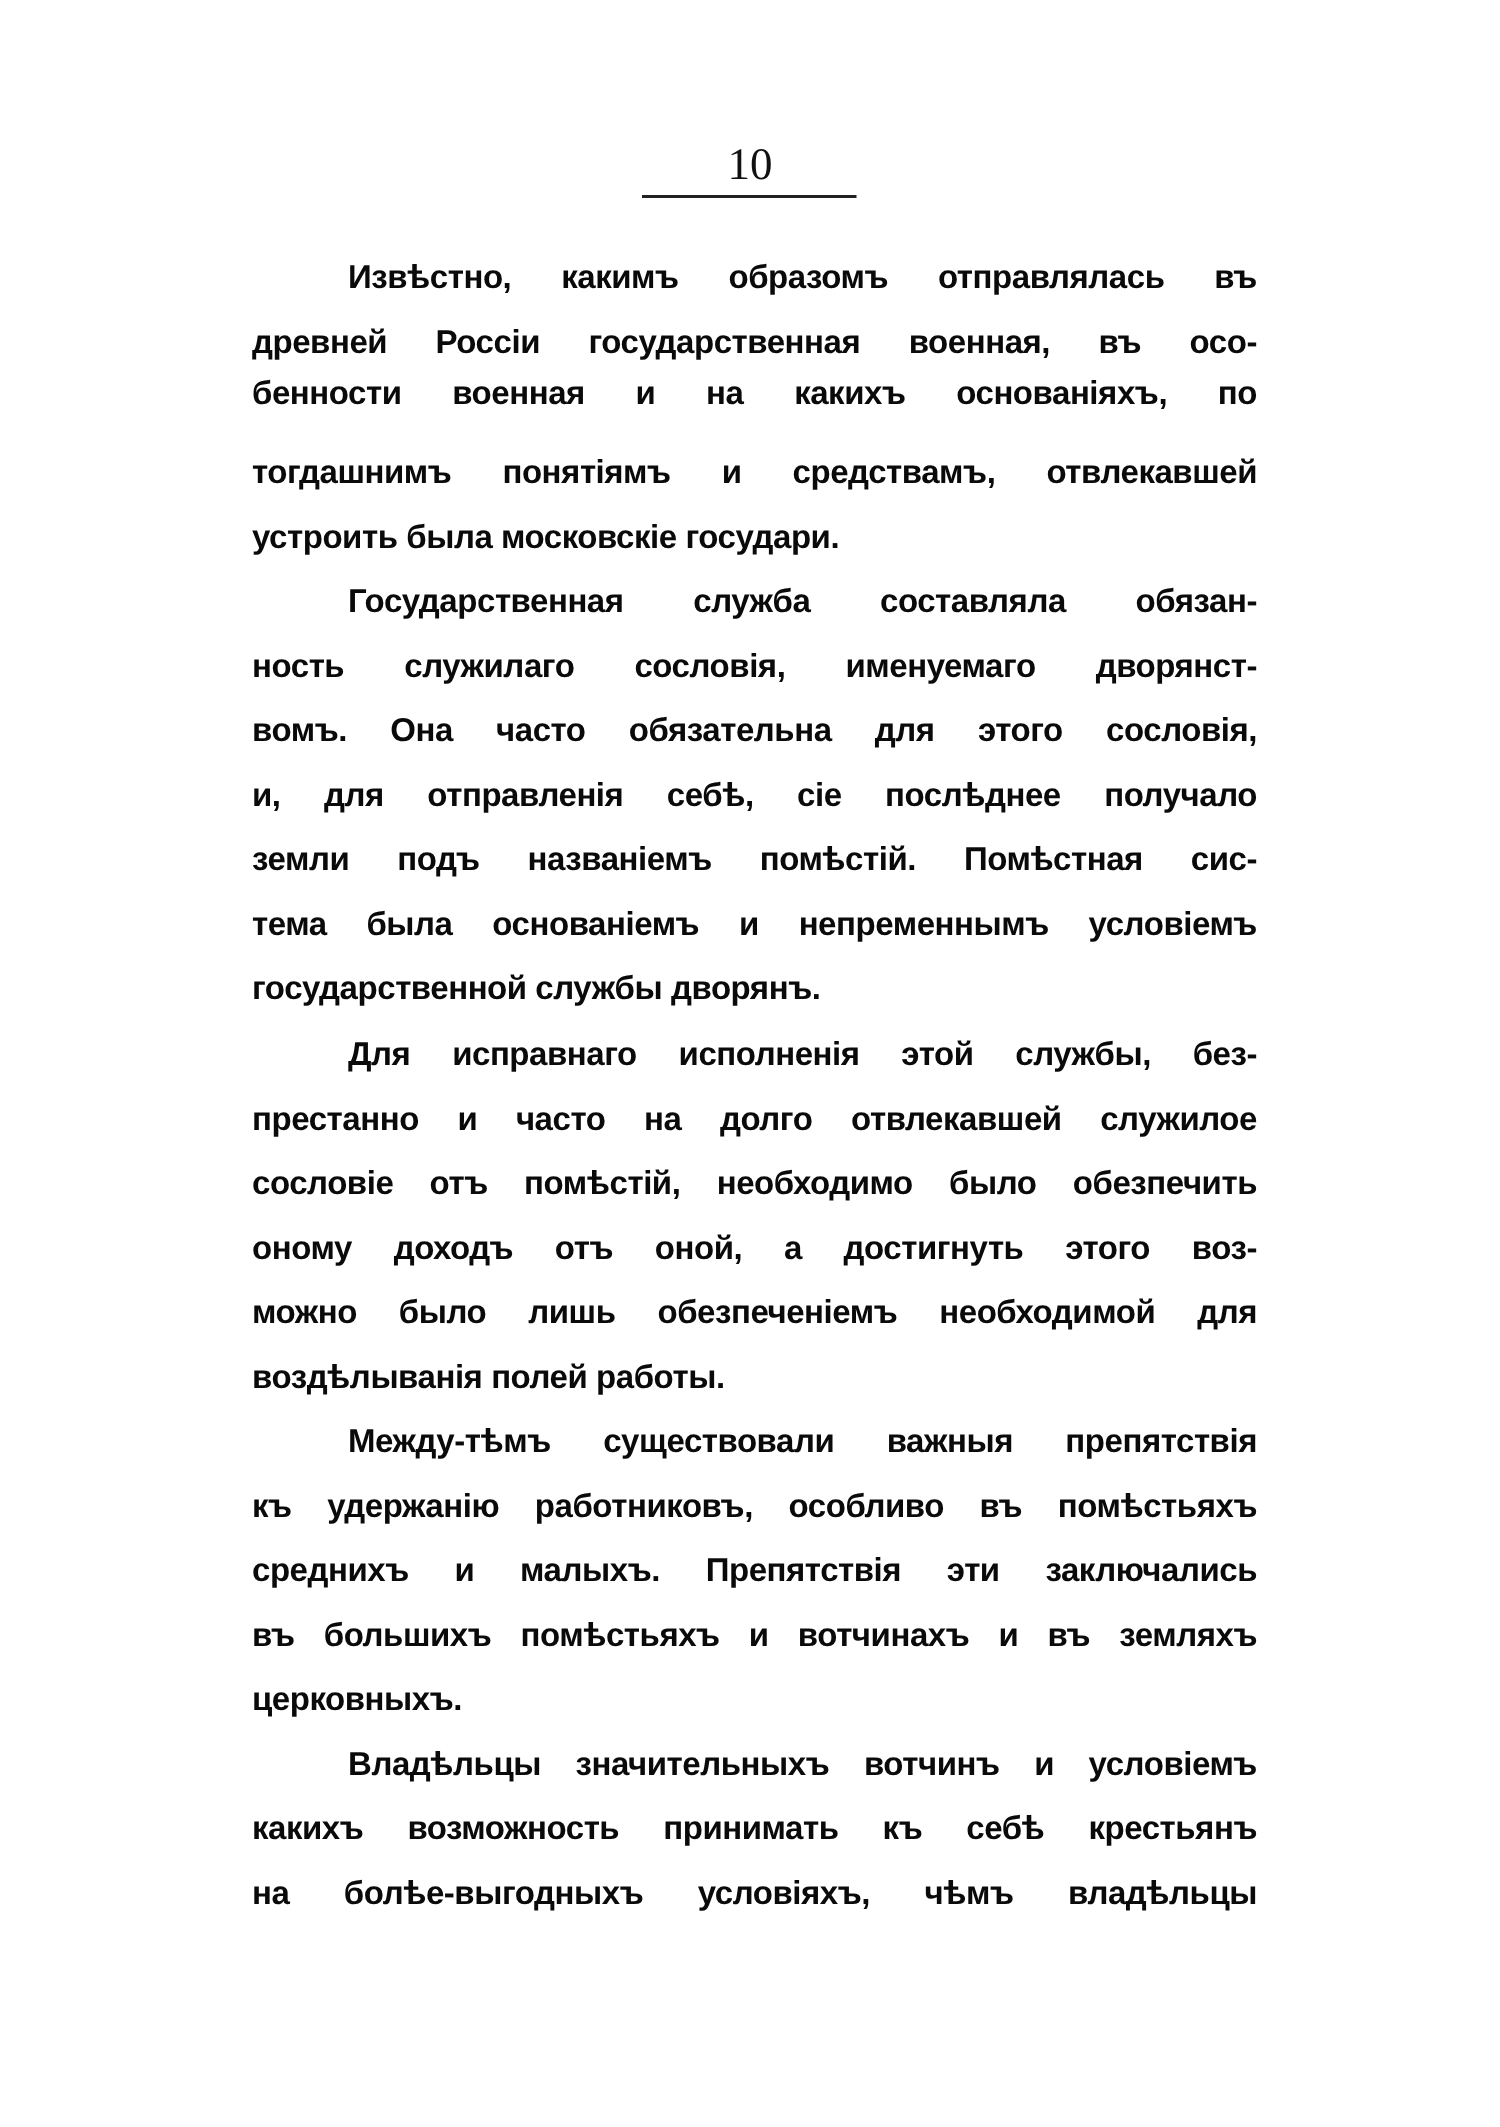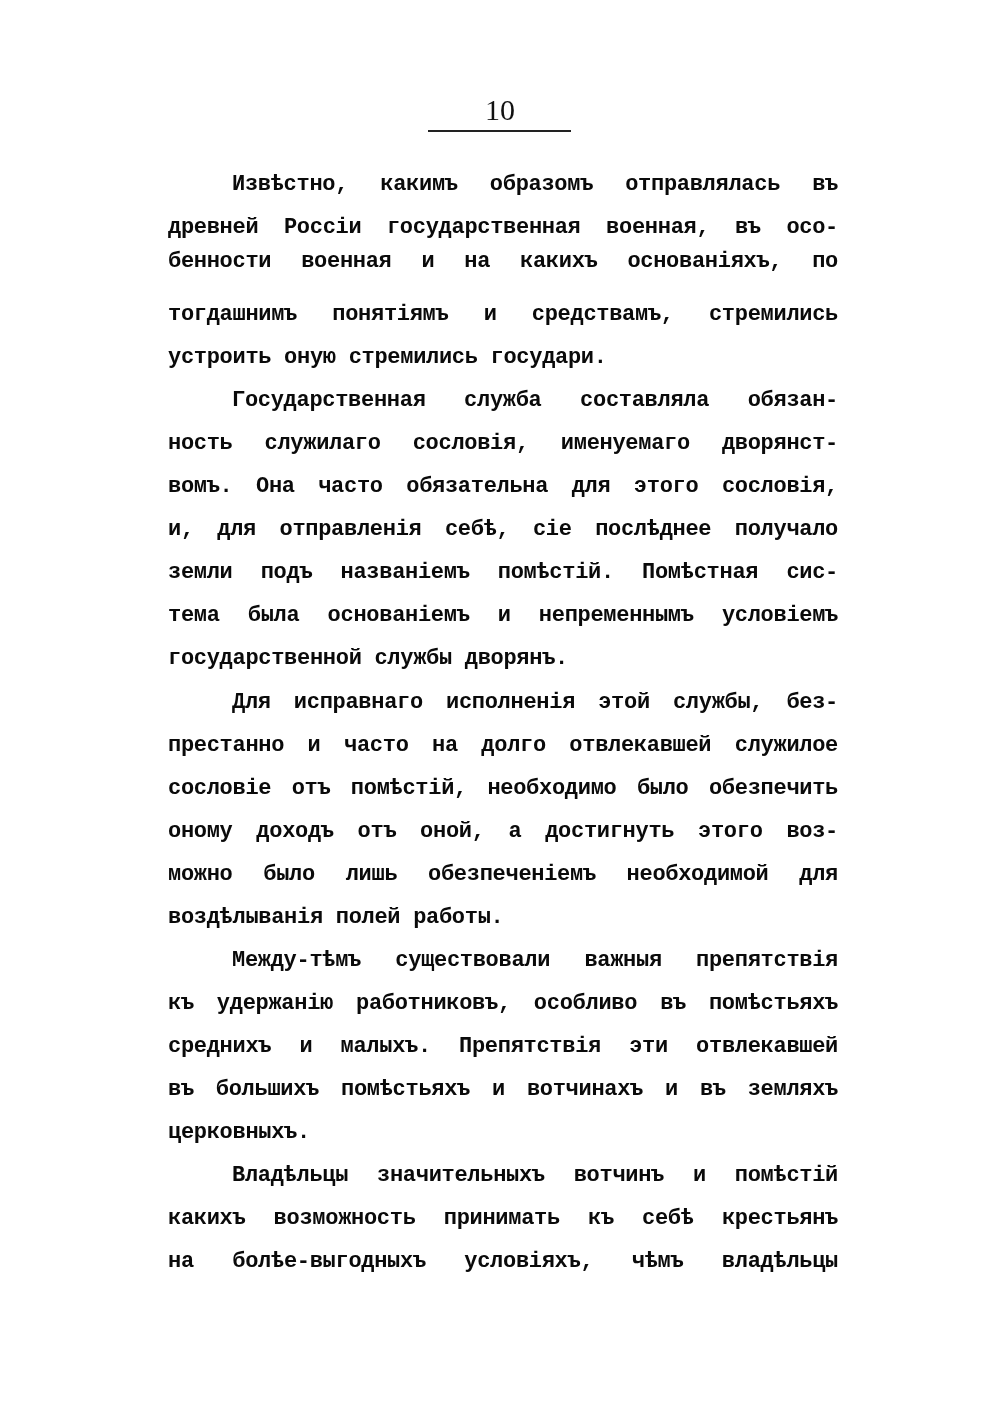--- a/index.html
+++ b/index.html
@@ -9,41 +9,41 @@
       position: absolute; left: 0; width: 1000px; top: 92px;
       text-align: center; font-family: "Liberation Serif", serif;
       font-size: 30px; color: #111; line-height: 36px;
     }
     .rule {
       position: absolute; left: 428px; top: 130px; width: 143px; height: 2px;
       background: #222;
     }
     .line {
       position: absolute; left: 168px; width: 670px;
-      font-family: Liberation Mono, monospace; font-weight: bold;
+      font-family: Liberation Sans, sans-serif; font-weight: bold;
       font-size: 22px; line-height: 30px; color: #0a0a0a;
       white-space: nowrap; text-align: justify; text-align-last: justify;
       letter-spacing: -0.3px;
     }
     .line.indent { left: 232px; width: 606px; }
     .line.last { text-align-last: left; }
   </style>
 </head>
 <body>
 
 <div class="page">
   <div class="page-number">10</div>
   <div class="rule"></div>
 
   <div>
     <div class="line indent" style="top:170px">Извѣстно, какимъ образомъ отправлялась въ</div>
     <div class="line" style="top:213px">древней Россіи государственная военная, въ осо-</div>
     <div class="line" style="top:247px">бенности военная и на какихъ основаніяхъ, по</div>
-    <div class="line" style="top:300px">тогдашнимъ понятіямъ и средствамъ, стремились</div>
-    <div class="line last" style="top:343px">устроить оную стремились государи.</div>
+    <div class="line" style="top:300px">тогдашнимъ понятіямъ и средствамъ, отвлекавшей</div>
+    <div class="line last" style="top:343px">устроить была московскіе государи.</div>
   </div>
 
   <div>
     <div class="line indent" style="top:386px">Государственная служба составляла обязан-</div>
     <div class="line" style="top:429px">ность служилаго сословія, именуемаго дворянст-</div>
     <div class="line" style="top:472px">вомъ. Она часто обязательна для этого сословія,</div>
     <div class="line" style="top:515px">и, для отправленія себѣ, сіе послѣднее получало</div>
     <div class="line" style="top:558px">земли подъ названіемъ помѣстій. Помѣстная сис-</div>
     <div class="line" style="top:601px">тема была основаніемъ и непременнымъ условіемъ</div>
     <div class="line last" style="top:644px">государственной службы дворянъ.</div>
@@ -54,23 +54,23 @@
     <div class="line" style="top:731px">престанно и часто на долго отвлекавшей служилое</div>
     <div class="line" style="top:774px">сословіе отъ помѣстій, необходимо было обезпечить</div>
     <div class="line" style="top:817px">оному доходъ отъ оной, а достигнуть этого воз-</div>
     <div class="line" style="top:860px">можно было лишь обезпеченіемъ необходимой для</div>
     <div class="line last" style="top:903px">воздѣлыванія полей работы.</div>
   </div>
 
   <div>
     <div class="line indent" style="top:946px">Между-тѣмъ существовали важныя препятствія</div>
     <div class="line" style="top:989px">къ удержанію работниковъ, особливо въ помѣстьяхъ</div>
-    <div class="line" style="top:1032px">среднихъ и малыхъ. Препятствія эти отвлекавшей</div>
+    <div class="line" style="top:1032px">среднихъ и малыхъ. Препятствія эти заключались</div>
     <div class="line" style="top:1075px">въ большихъ помѣстьяхъ и вотчинахъ и въ земляхъ</div>
     <div class="line last" style="top:1118px">церковныхъ.</div>
   </div>
 
   <div>
-    <div class="line indent" style="top:1161px">Владѣльцы значительныхъ вотчинъ и помѣстій</div>
+    <div class="line indent" style="top:1161px">Владѣльцы значительныхъ вотчинъ и условіемъ</div>
     <div class="line" style="top:1204px">какихъ возможность принимать къ себѣ крестьянъ</div>
     <div class="line" style="top:1247px">на болѣе-выгодныхъ условіяхъ, чѣмъ владѣльцы</div>
   </div>
 </div>
 
 </body></html>

